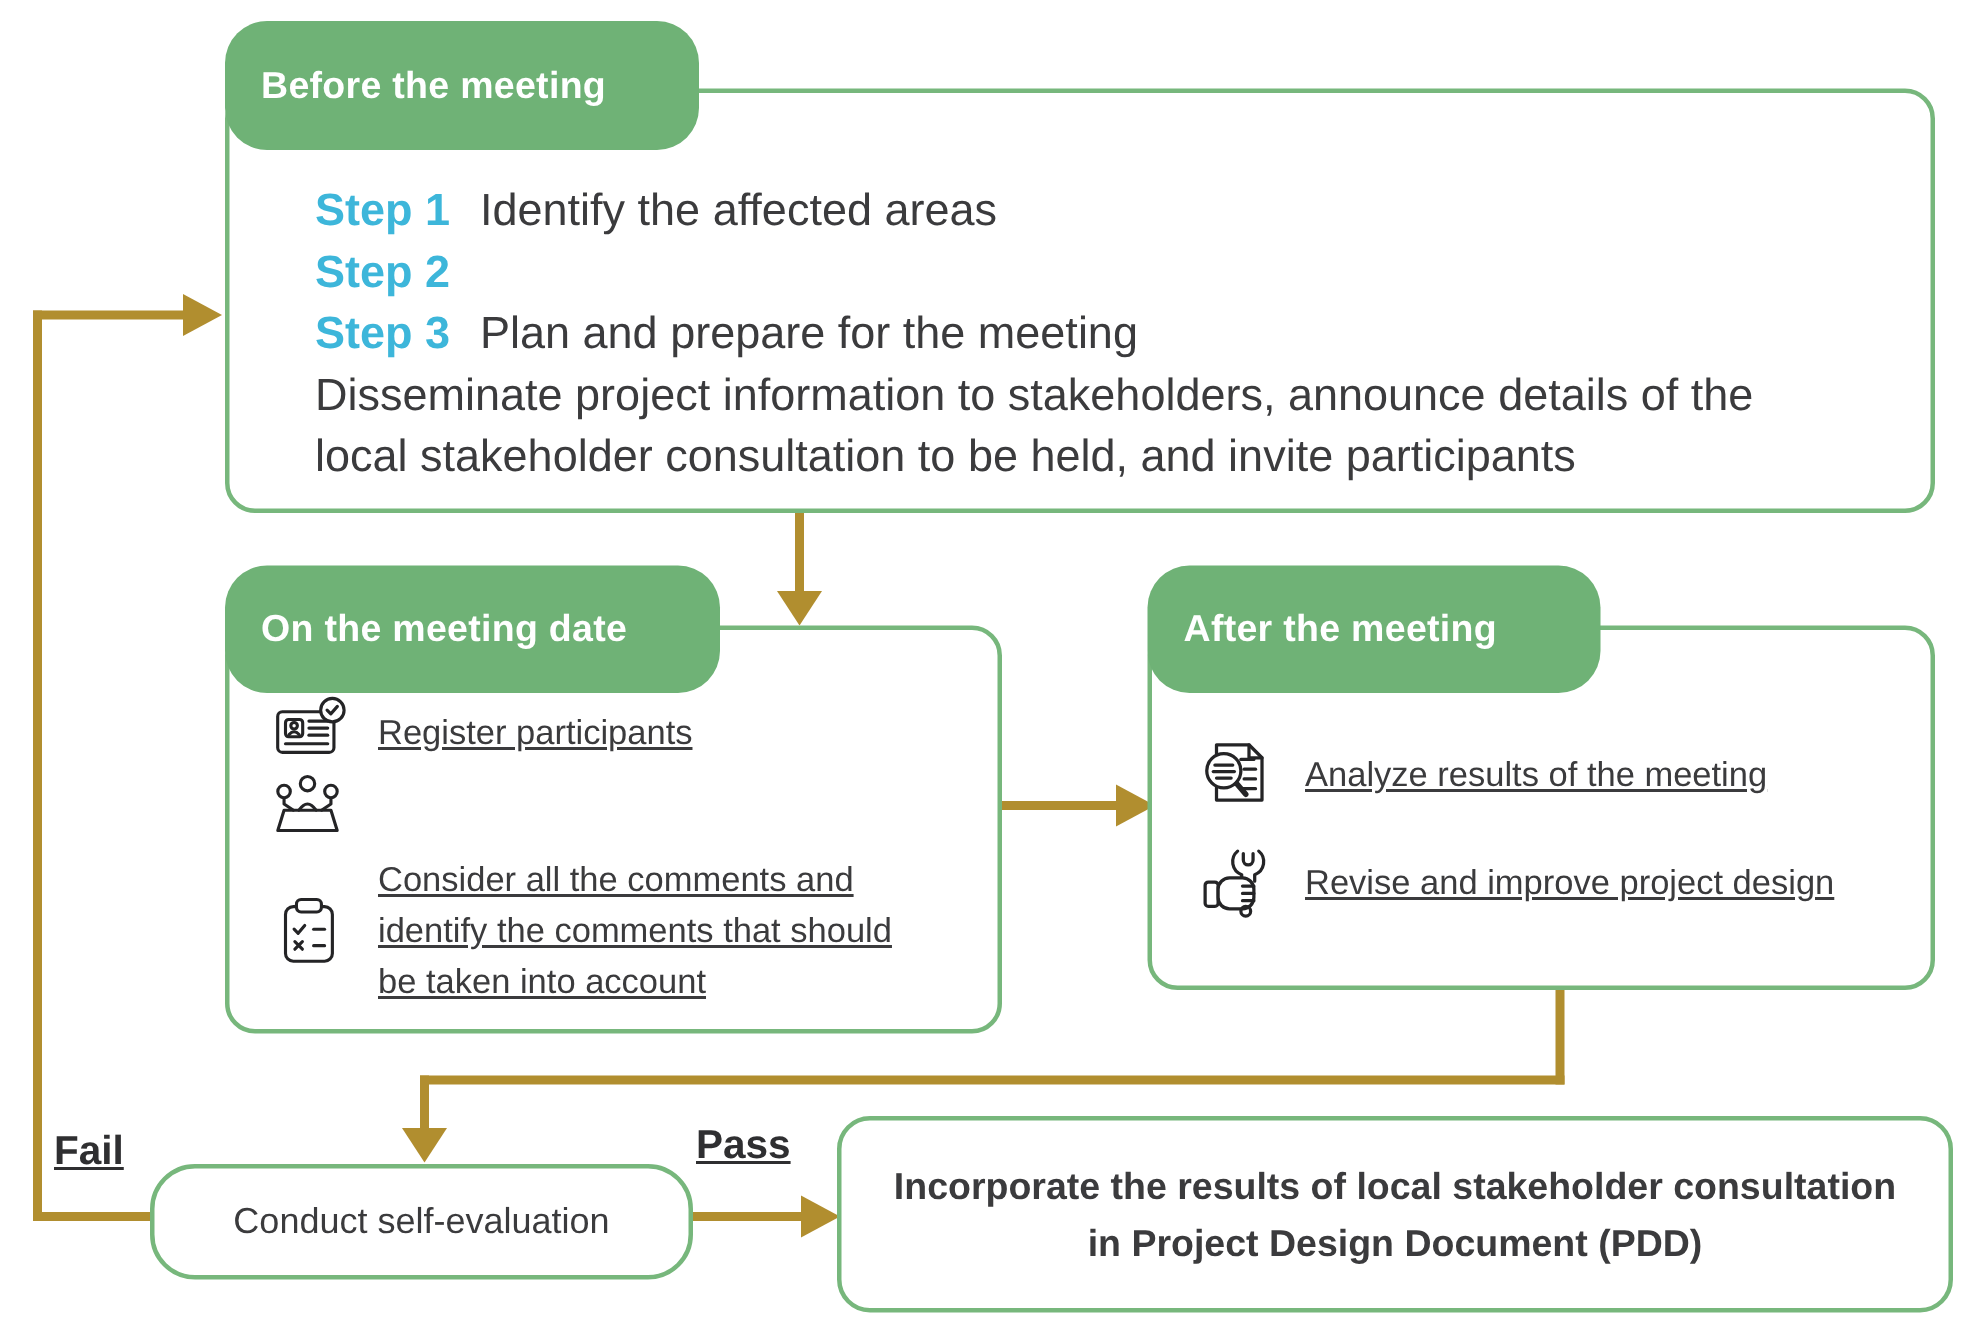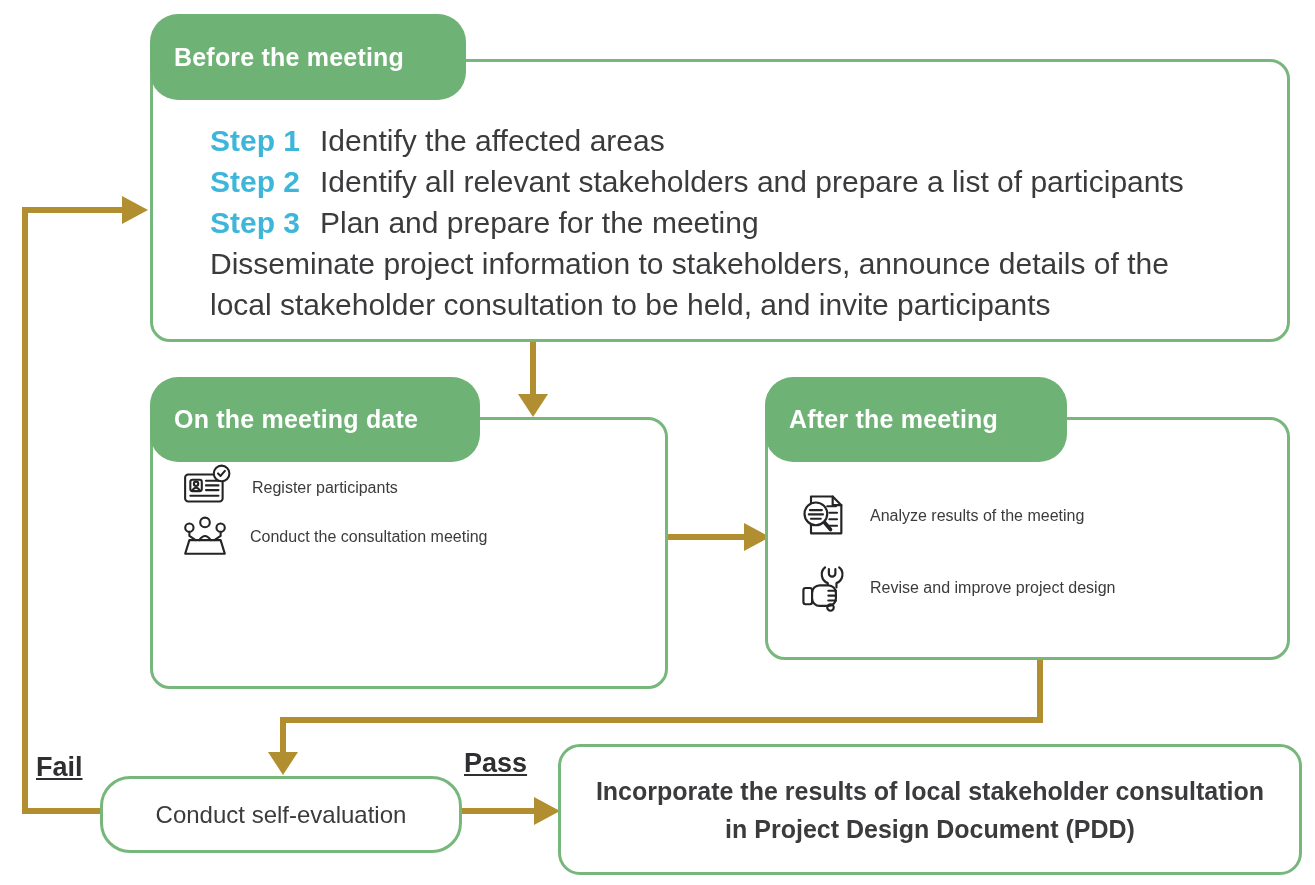--- a/index.html
+++ b/index.html
@@ -17,21 +17,21 @@
     font-size:25px;border-radius:28px;display:flex;align-items:center;
     padding-left:24px;box-sizing:border-box;z-index:3;letter-spacing:.2px;
   }
   
   .steps{position:absolute;left:210px;top:120px;width:1060px;z-index:2;display:flex;flex-direction:column;}
   .step-row{display:flex;font-size:30px;line-height:41px;}
   .step-label{width:110px;flex-shrink:0;color:var(--blue,#3db6da);font-weight:600;}
   .step-text{white-space:pre-line;}
   
   .item{position:absolute;display:flex;align-items:center;gap:20px;z-index:2;}
-  .item .txt{font-size:16px;line-height:34px;white-space:pre-line;}
+  .item .txt{font-size:23px;line-height:34px;white-space:pre-line;text-decoration:underline;}
   .icon{flex-shrink:0;display:block;color:#242426;}
   
   .center-box{
     position:absolute;background:#fff;border:3.5px solid var(--green-border,#77b77c);
     box-sizing:border-box;display:flex;align-items:center;justify-content:center;
     text-align:center;z-index:2;
   }
   .selfeval{left:100px;top:776px;width:362px;height:77px;border-radius:30px;font-size:24px;}
   .incorporate{left:558px;top:744px;width:744px;height:131px;border-radius:22px;
     font-size:25px;font-weight:bold;line-height:38px;white-space:pre-line;text-align:center;}
@@ -73,21 +73,20 @@
   <div class="pill" style="left:150px;top:14px;width:316px;height:86px;">
     <span>Before the meeting</span>
   </div>
   <div class="steps">
     <div class="step-row">
       <span class="step-label">Step 1</span>
       <span class="step-text">Identify the affected areas</span>
     </div>
     <div class="step-row">
       <span class="step-label">Step 2</span>
-      <span class="step-text">Identify all relevant stakeholders and prepare a list of participants</span>
     </div>
     <div class="step-row">
       <span class="step-label">Step 3</span>
       <span class="step-text">Plan and prepare for the meeting</span>
     </div>
     <div class="step-row">
       <span class="step-text">Disseminate project information to stakeholders, announce details of the
 local stakeholder consultation to be held, and invite participants</span>
     </div>
   </div>
@@ -116,23 +115,35 @@
   <div class="item" style="left:180px;top:510px;height:54px;">
     <svg class="icon" width="50" height="50" viewBox="0 0 48 48" fill="none" stroke="currentColor" stroke-width="2" stroke-linecap="round" stroke-linejoin="round">
       <circle cx="9" cy="15" r="4"></circle>
       <circle cx="24" cy="10" r="4.6"></circle>
       <circle cx="39" cy="15" r="4"></circle>
       <path d="M18.5 27 q5.5 -8 11 0"></path>
       <path d="M9 19.5 l0 3.5 6 4"></path>
       <path d="M39 19.5 l0 3.5 -6 4"></path>
       <path d="M9 27 h30 l4 13 h-38 z"></path>
     </svg>
-    <span class="txt">Conduct the consultation meeting</span>
   </div>
 
+  <div class="item" style="left:182px;top:566px;height:108px;">
+    <svg class="icon" width="50" height="50" viewBox="0 0 48 48" fill="none" stroke="currentColor" stroke-width="2" stroke-linecap="round" stroke-linejoin="round">
+      <rect x="8" y="9" width="30" height="35" rx="5"></rect>
+      <rect x="15" y="4.5" width="16" height="8" rx="3" fill="#fff"></rect>
+      <path d="M13.5 23.5 l2.6 2.6 l4.2 -5"></path>
+      <line x1="26" y1="23.5" x2="33" y2="23.5"></line>
+      <path d="M14 31.5 l4.8 4.8 M18.8 31.5 l-4.8 4.8"></path>
+      <line x1="26" y1="34" x2="33" y2="34"></line>
+    </svg>
+    <span class="txt">Consider all the comments and
+identify the comments that should
+be taken into account</span>
+  </div>
 
   <div class="flow-box" style="left:765px;top:417px;width:525px;height:243px;"></div>
   <div class="pill" style="left:765px;top:377px;width:302px;height:85px;">
     <span>After the meeting</span>
   </div>
 
   <div class="item" style="left:798px;top:488px;height:56px;">
     <svg class="icon" width="52" height="52" viewBox="0 0 48 48" fill="none" stroke="currentColor" stroke-width="2" stroke-linecap="round" stroke-linejoin="round">
       <path d="M12 6 h20 l8 8 v26 h-28 z"></path>
       <path d="M32 6 v8 h8"></path>

